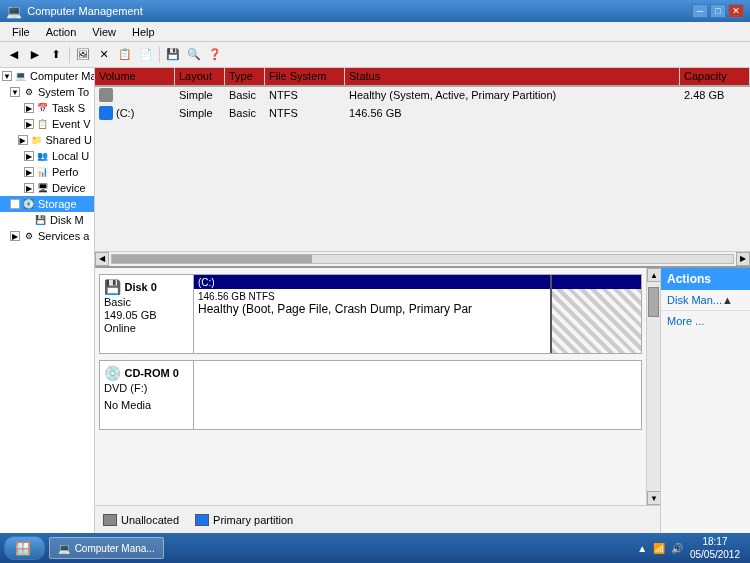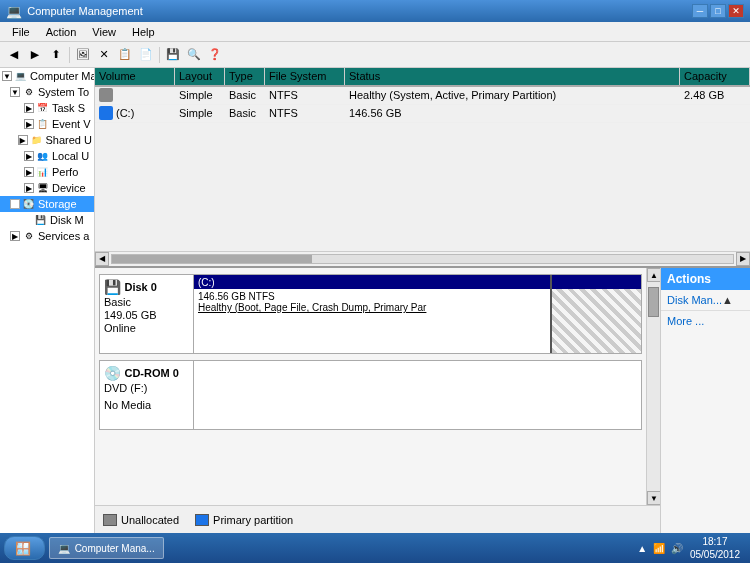--- a/index.html
+++ b/index.html
@@ -126,21 +126,21 @@
       justify-content: center;
       font-size: 8px;
       margin-right: 2px;
       flex-shrink: 0;
       background: white;
     }
 
     
     .table-header {
       display: flex;
-      background: #0f766e;
+      background: #b91c1c;
       border-bottom: 2px solid #aaa;
       height: 20px;
       align-items: center;
       font-size: 11px;
       position: sticky;
       top: 0;
     }
     .th-cell {
       padding: 0 4px;
       border-right: 1px solid #ccc;
@@ -345,21 +345,21 @@
                   <div>Basic</div>
                   <div>149.05 GB</div>
                   <div>Online</div>
                 </div>
                 <div style="flex:1; display:flex; border:1px solid #aaa; border-left:none;">
 
                   <div style="width:80%; border-right:2px solid #555; background:white; display:flex; flex-direction:column; overflow:hidden; cursor:pointer;">
                     <div style="height:14px;background:#000080;color:white;padding:0 4px;font-size:10px;display:flex;align-items:center;">(C:)</div>
                     <div style="padding:2px 4px;font-size:10px;">
                       <div>146.56 GB NTFS</div>
-                      <div style="font-size:10px;overflow:hidden;text-decoration:underline;">Healthy (Boot, Page File, Crash Dump, Primary Par</div>
+                      <div style="font-size:12px;overflow:hidden;">Healthy (Boot, Page File, Crash Dump, Primary Par</div>
                     </div>
                   </div>
 
                   <div style="flex:1; background:repeating-linear-gradient(45deg,#ccc,#ccc 4px,#f5f5f5 4px,#f5f5f5 8px); display:flex; flex-direction:column; overflow:hidden; cursor:pointer;">
                     <div style="height:14px;background:#000080;color:white;padding:0 4px;font-size:10px;display:flex;align-items:center;"></div>
                   </div>
                 </div>
               </div>
 
               <div style="display:flex; height:70px; margin-bottom:6px;">

